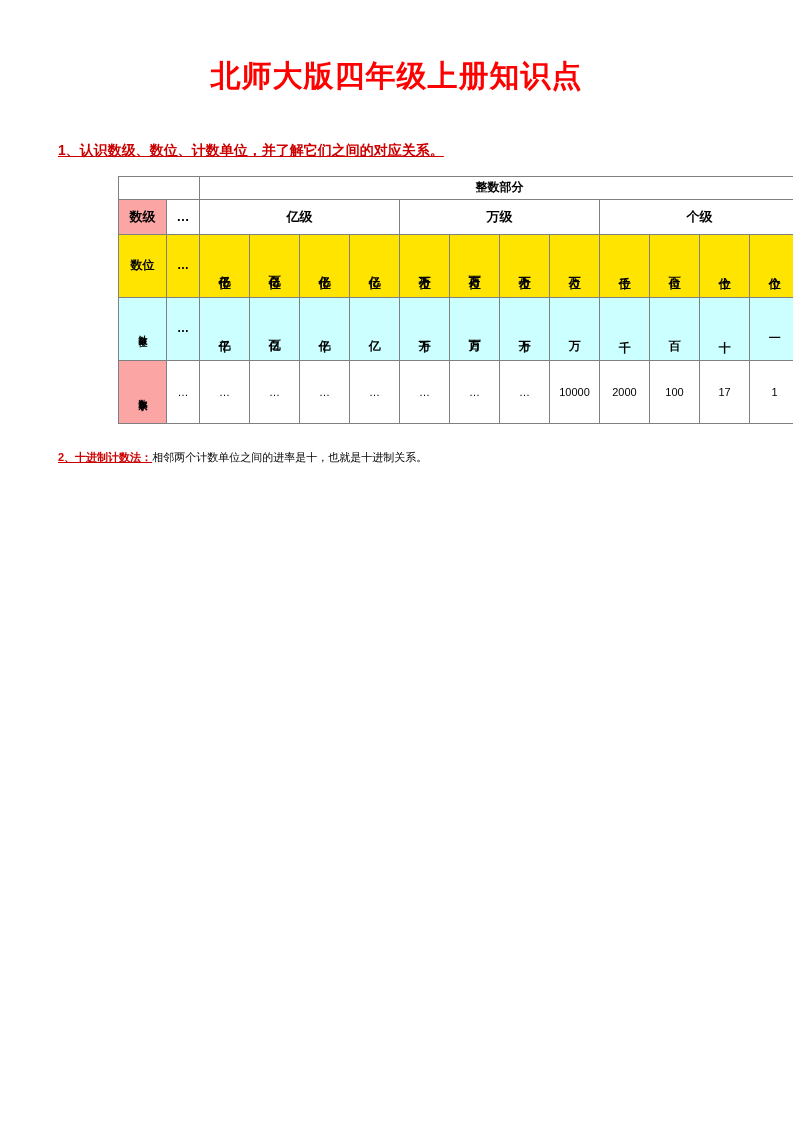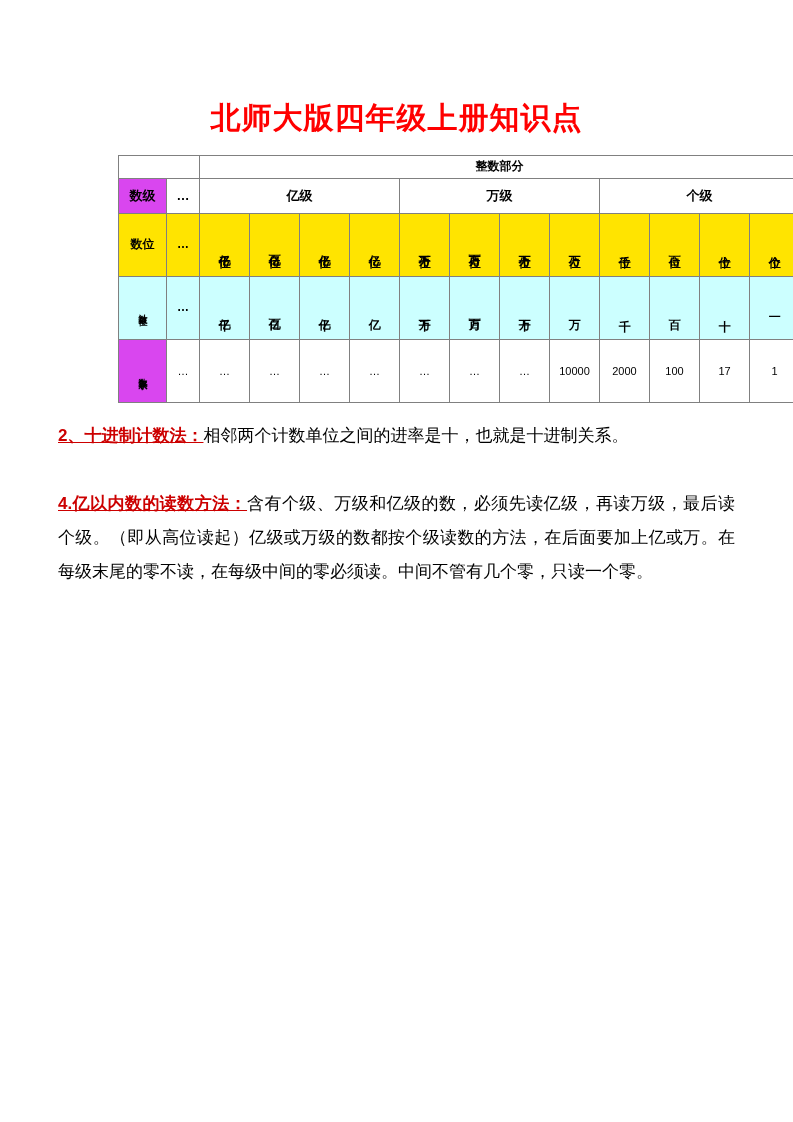--- a/index.html
+++ b/index.html
@@ -21,21 +21,21 @@
     height: 1122px;
     box-sizing: border-box;
     padding: 0 58px;
   }
   .doc-title {
     text-align: center;
     color: #ff0000;
     font-weight: bold;
     font-size: 30px;
     letter-spacing: 1px;
-    margin-top: 98px;
+    margin-top: 56px;
     margin-bottom: 0;
     font-family: "Liberation Sans", sans-serif;
   }
   .unit-heading {
     margin-top: 54px;
     color: #0000cc;
     font-weight: bold;
     font-size: 15px;
     text-decoration: underline;
     display: inline-block;
@@ -75,32 +75,32 @@
   .row-num td   { height: 62px; font-size: 11px; font-weight: normal; }
   .vert {
     writing-mode: vertical-rl;
     text-orientation: upright;
     letter-spacing: 1px;
     display: inline-block;
     line-height: 1.05;
     font-weight: bold;
   }
   .label-cell {
-    background: #d946ef;
+    background: #fca5a5;
   }
   .row-digit .label-cell { background: #ffe400; }
   .row-unit .label-cell  { background: #ccffff; }
   .small-vert {
     font-size: 9px;
     line-height: 1.2;
     font-weight: bold;
   }
   
   .para {
-    font-size: 17px;
+    font-size: 11px;
     line-height: 34px;
     margin: 0;
     margin-top: 16px;
     text-align: justify;
   }
   .para.spaced { margin-top: 34px; }
   .lead {
     color: #cc0000;
     font-weight: bold;
     text-decoration: underline;
@@ -110,20 +110,23 @@
   }
 </style>
 </head>
 <body>
 
 <div class="page">
 
   <h1 class="doc-title">北师大版四年级上册知识点</h1>
 
 
+  <div>
+    <span class="section-heading">1、认识数级、数位、计数单位，并了解它们之间的对应关系。</span>
+  </div>
 
   <table class="place-table">
     <colgroup>
       <col class="col-label">
       <col class="col-dots">
       <col class="col-cell">
         <col class="col-cell">
         <col class="col-cell">
         <col class="col-cell">
       <col class="col-cell">
@@ -196,17 +199,14 @@
         <td>1</td>
       </tr>
     </tbody>
   </table>
 
   <p class="para">
     <span class="lead">2、十进制计数法：</span><span class="body-text">相邻两个计数单位之间的进率是十，也就是十进制关系。</span>
   </p>
 
 
-  <p class="para spaced">
-    <span class="lead">4.亿以内数的读数方法：</span><span class="body-text">含有个级、万级和亿级的数，必须先读亿级，再读万级，最后读个级。（即从高位读起）亿级或万级的数都按个级读数的方法，在后面要加上亿或万。在每级末尾的零不读，在每级中间的零必须读。中间不管有几个零，只读一个零。</span>
-  </p>
 
 </div>
 
 </body></html>

